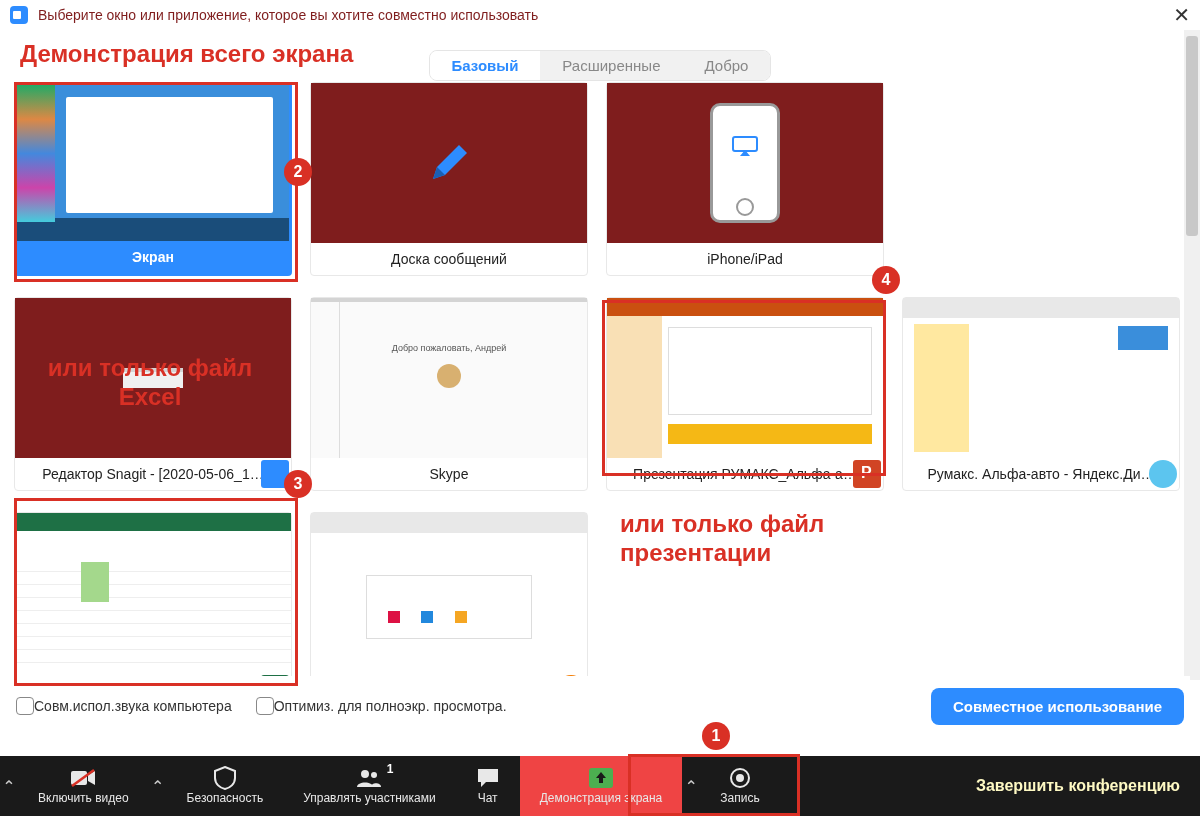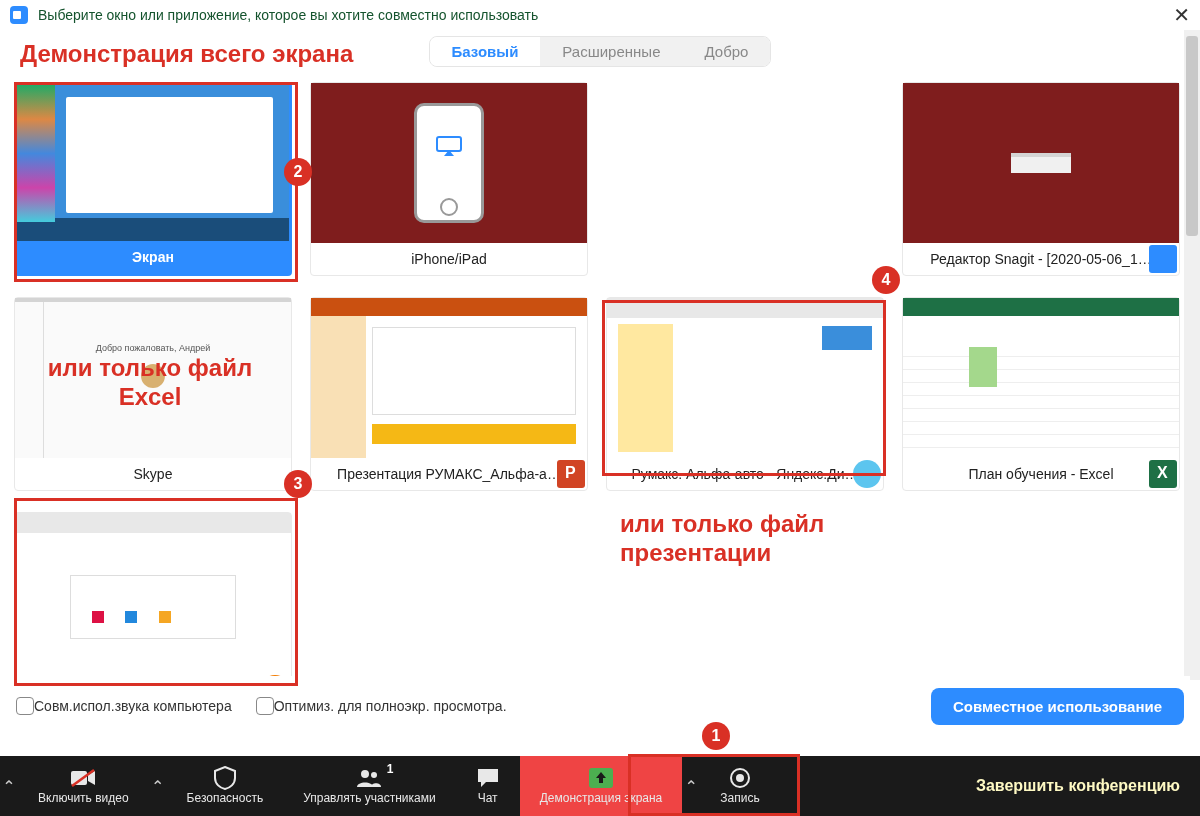--- a/index.html
+++ b/index.html
@@ -31,32 +31,32 @@
   position: relative;
 }
 .zoom-icon::after{
   content:"";
   position:absolute;
   left:3px; top:5px;
   width:8px;height:8px;
   background:#fff;
   border-radius:1px;
 }
-.title-text { font-size: 14px; color: #14532d; }
+.title-text { font-size: 14px; color: #7f1d1d; }
 .close-btn {
   margin-left: auto;
   font-size: 20px;
   color: #333;
   cursor: pointer;
 }
 .tabs {
   display: flex;
   justify-content: center;
   gap: 0;
-  margin-top: 6px;
+  margin-top: 20px;
   padding-bottom: 6px;
 }
 .tab {
   padding: 6px 22px;
   font-size: 15px;
   color: #888;
   cursor: pointer;
   background: #f1f1f1;
 }
 .tab.active { color: #2D8CFF; font-weight: 600; background:#fff; border-radius: 6px 0 0 6px;}
@@ -298,20 +298,31 @@
   <div class="grid-wrap">
     <div class="grid">
 
       <div class="tile selected">
         <div class="thumb">
             <div class="screen-thumb"></div>
           </div>
         <div class="tile-label">Экран</div>
       </div>
 
+      <div class="tile">
+        <div class="thumb">
+          <div class="whiteboard-icon">
+            <svg viewBox="0 0 48 48">
+                <path d="M8 40 L12 28 L34 6 L42 14 L20 36 Z" fill="#2D8CFF"></path>
+                <path d="M8 40 L12 28 L20 36 Z" fill="#1a5fb4"></path>
+              </svg>
+          </div>
+        </div>
+        <div class="tile-label">Доска сообщений</div>
+      </div>
 
       <div class="tile">
         <div class="thumb">
           <div class="iphone-frame">
             <svg class="airplay-icon" width="26" height="22" viewBox="0 0 26 22">
                 <rect x="1" y="1" width="24" height="14" rx="2" fill="none" stroke="#2D8CFF" stroke-width="2"></rect>
                 <path d="M8 20 L13 14 L18 20 Z" fill="#2D8CFF"></path>
               </svg>
           </div>
         </div>

